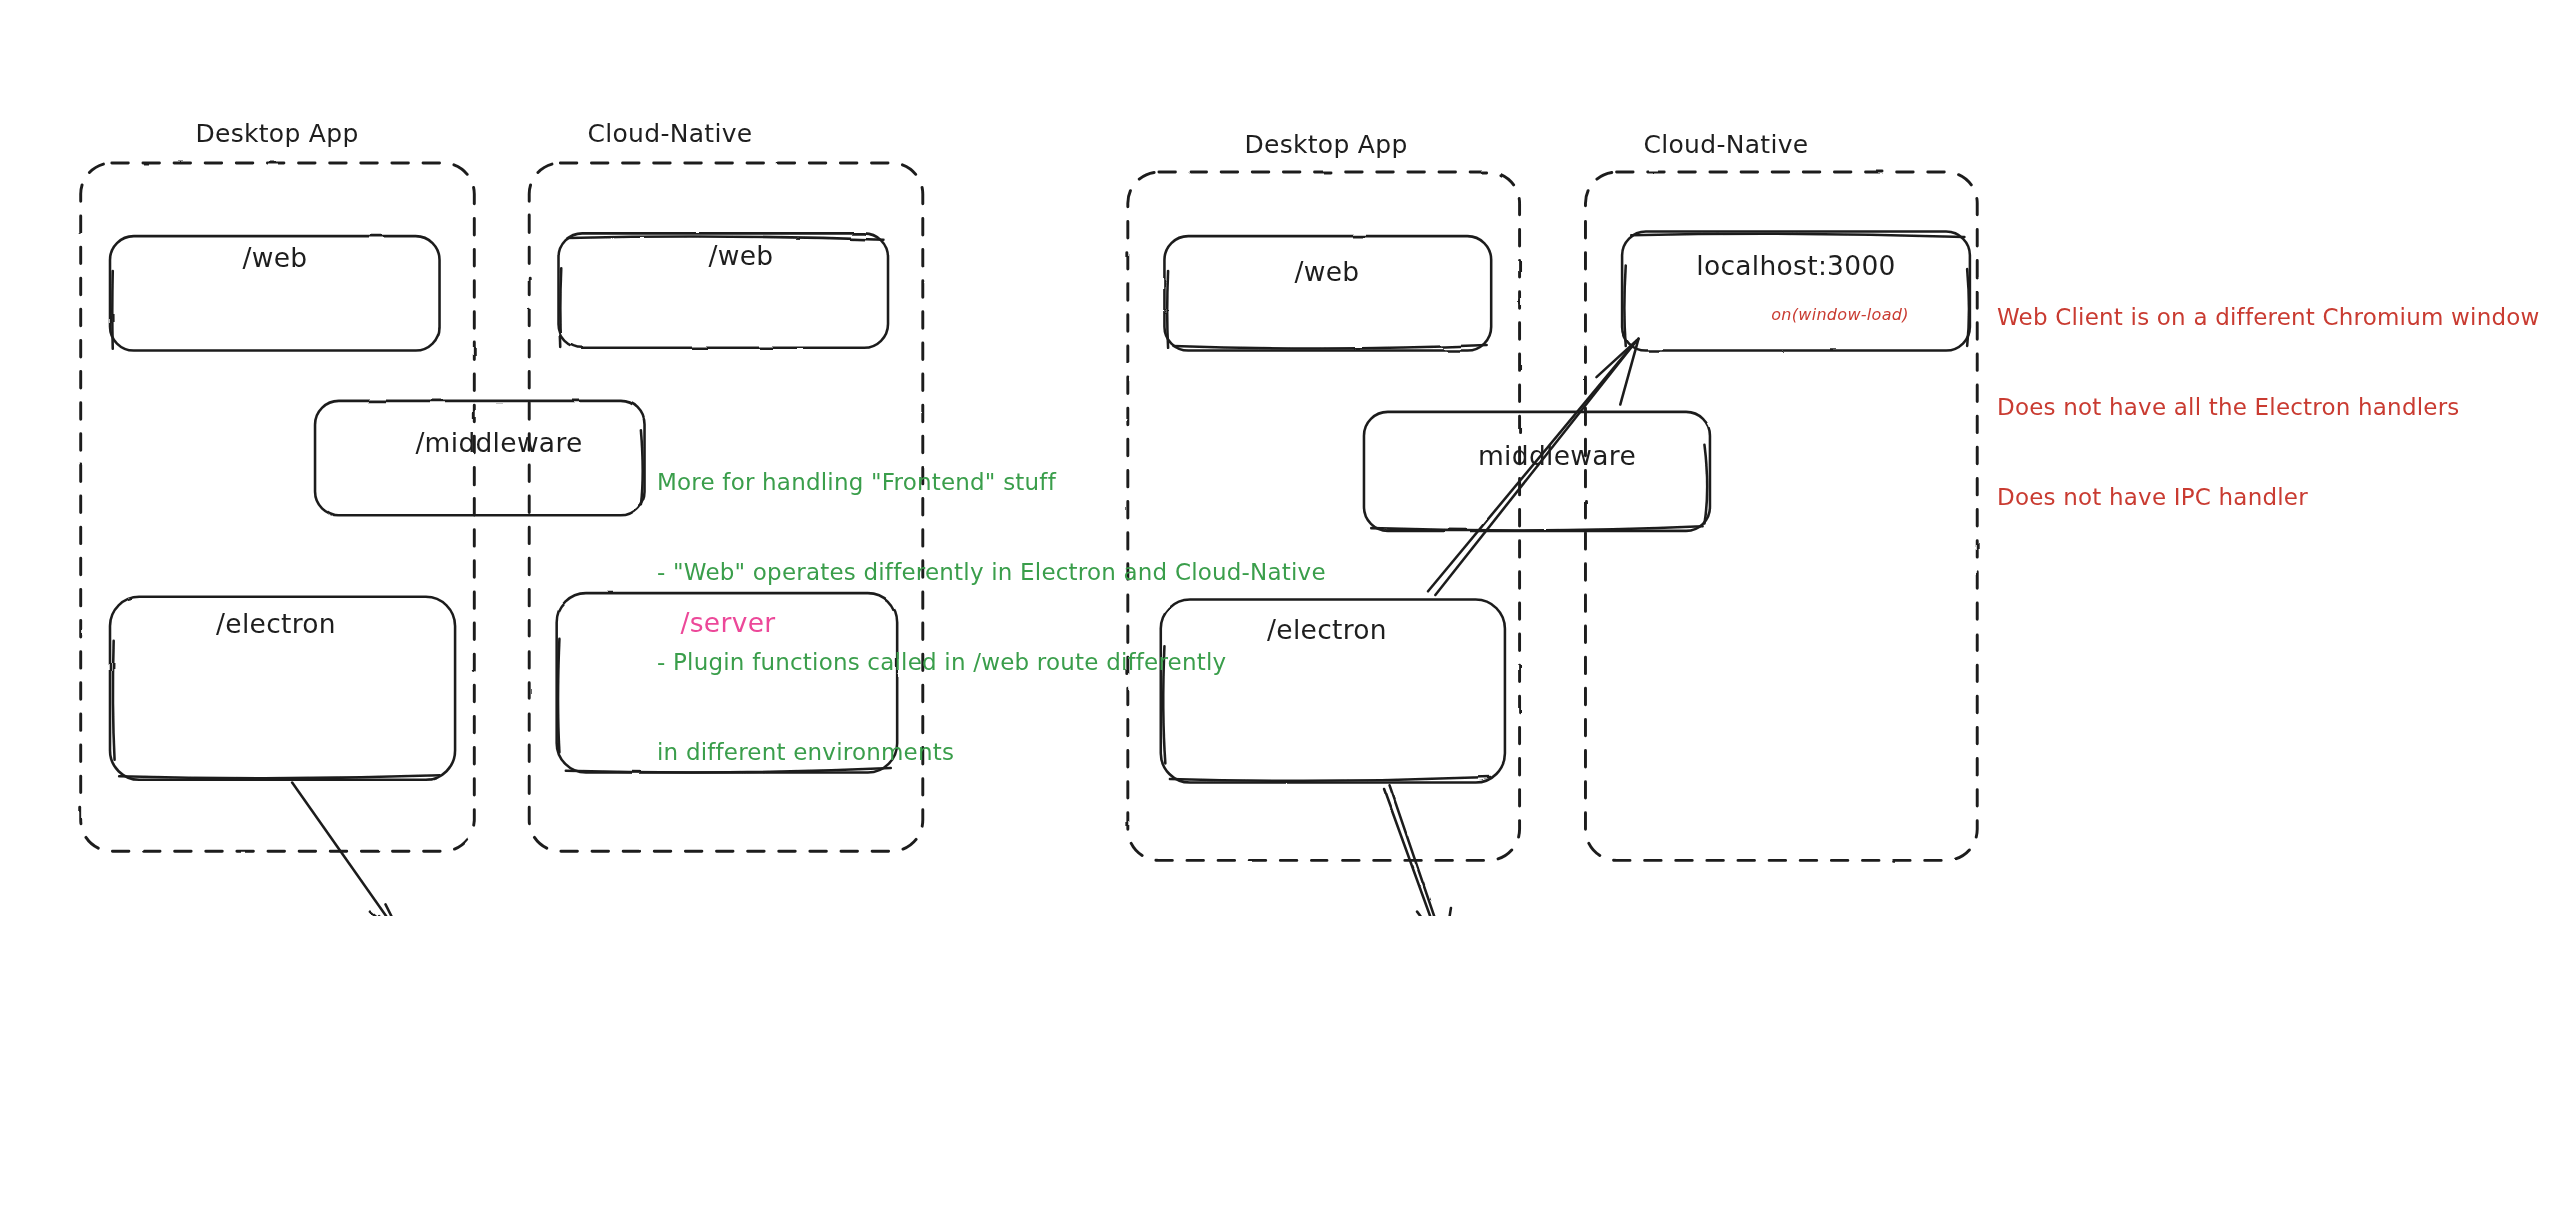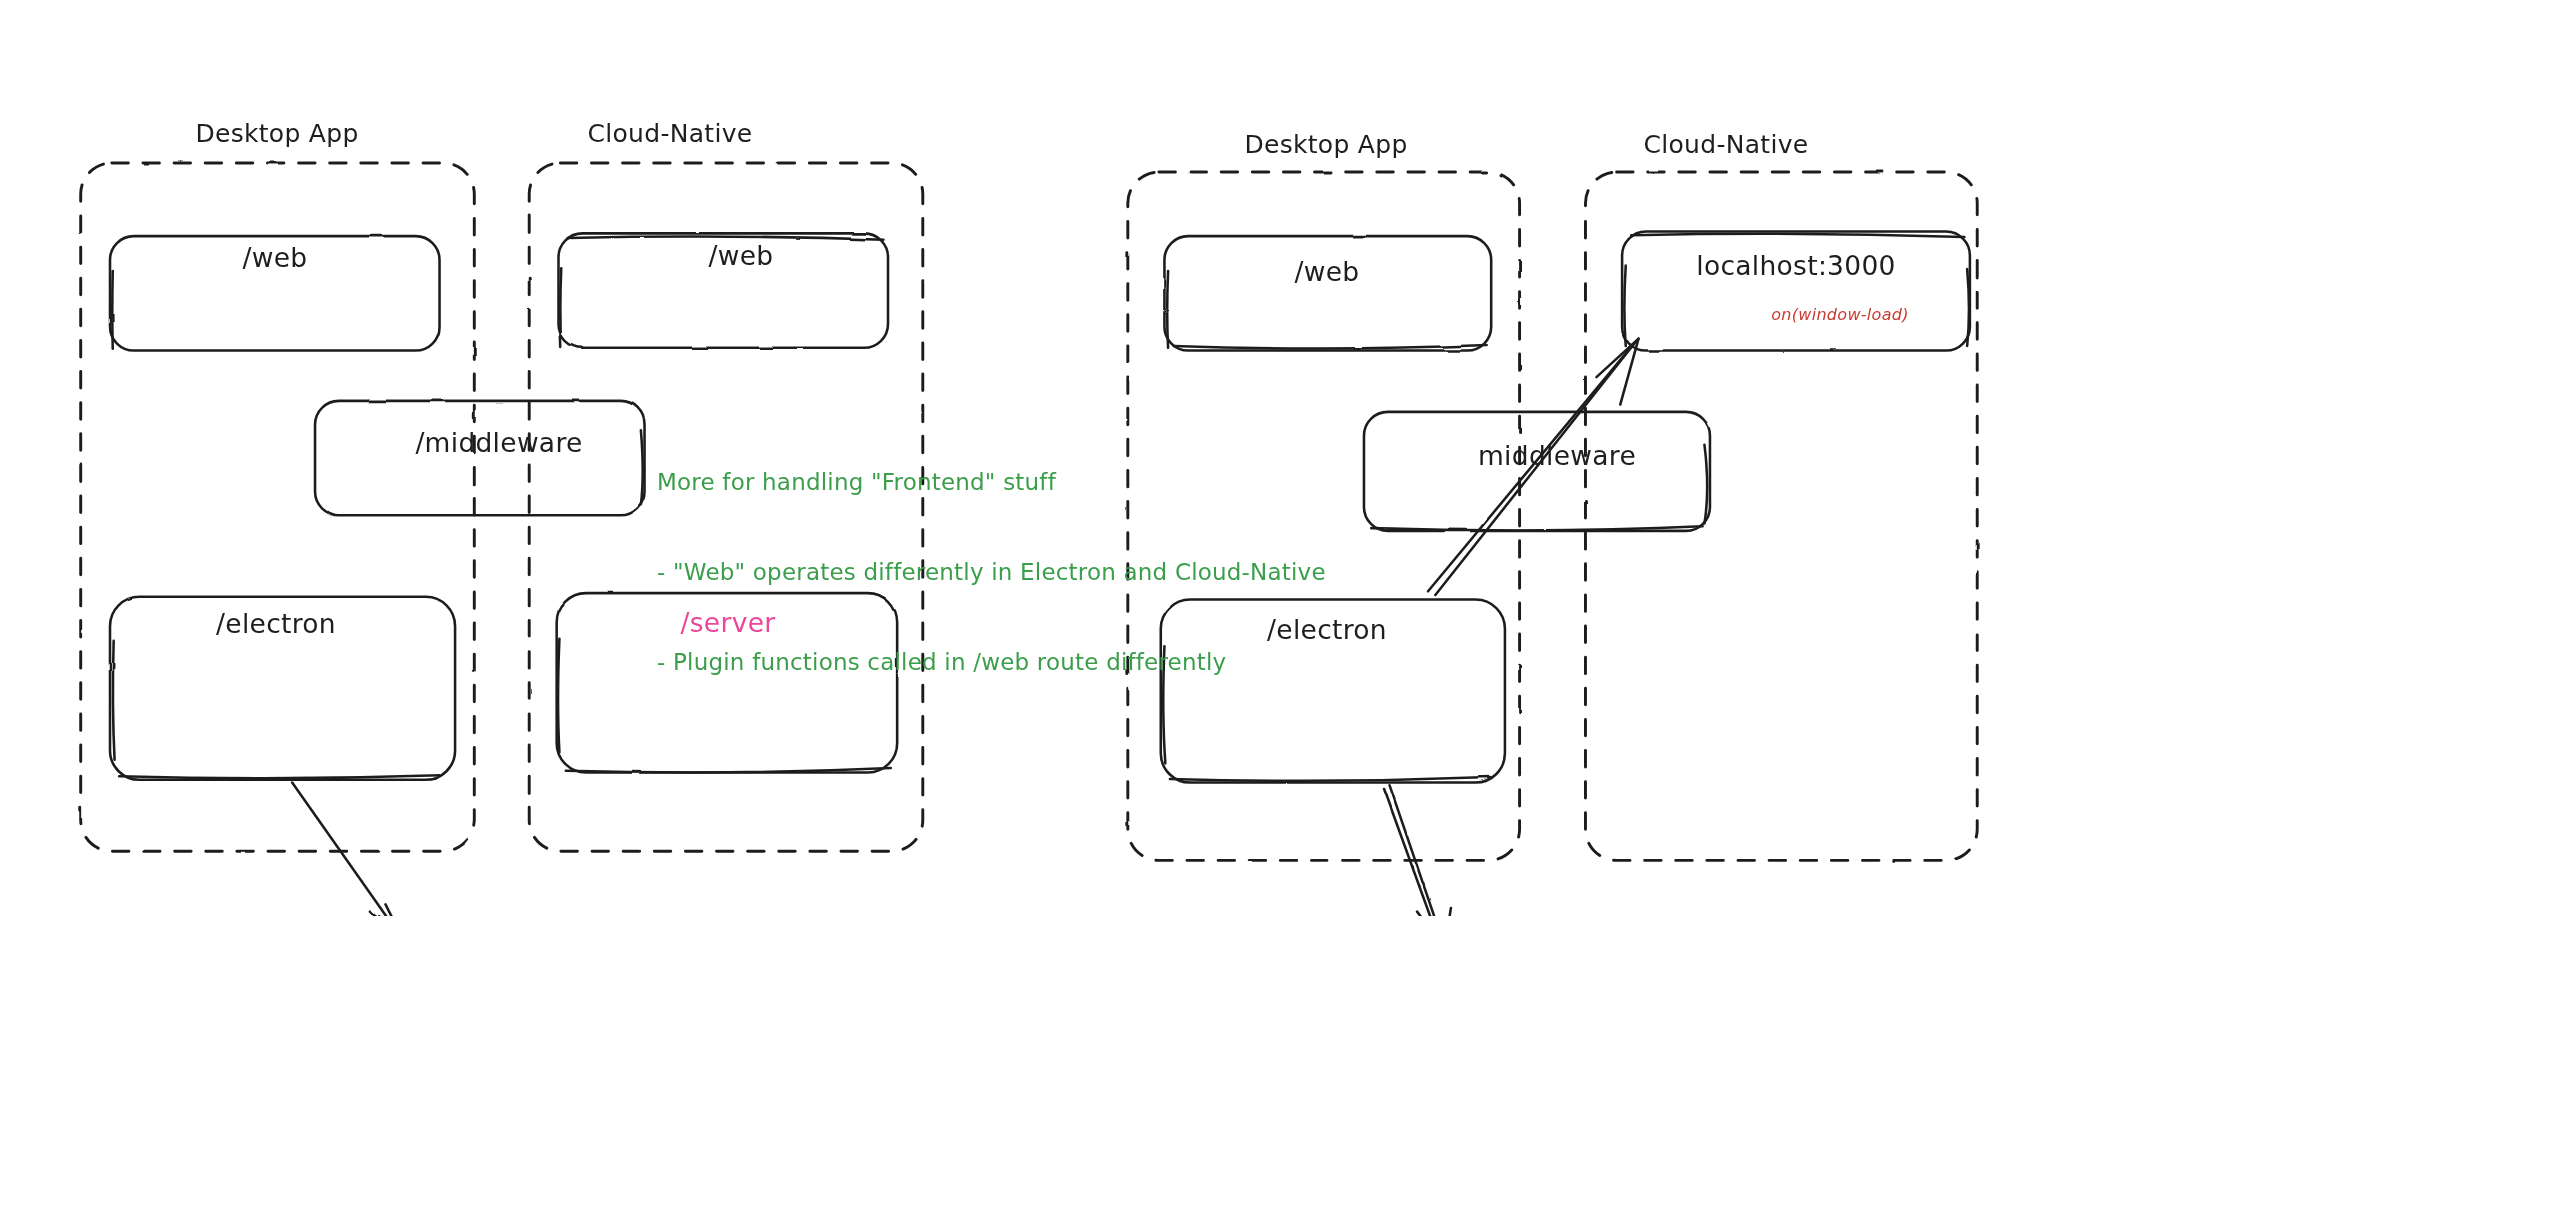--- a/index.html
+++ b/index.html
@@ -175,27 +175,33 @@
   <div class="lbl hand boxlabel" style="left:741px; top:240px;">/web</div>
   <div class="lbl hand boxlabel" style="left:499px; top:427px;">/middleware</div>
   <div class="lbl hand boxlabel" style="left:276px; top:608px;">/electron</div>
   <div class="lbl hand boxlabel red" style="left:728px; top:607px;">/server</div>
   <div class="lbl hand boxlabel" style="left:499px; top:994px;margin-top:44px;">/plugins</div>
 
   <div class="note hand green" style="left:657px; top:407px;">
     <div>More for handling "Frontend" stuff</div>
     <div>- "Web" operates differently in Electron and Cloud-Native</div>
     <div>- Plugin functions called in /web route differently</div>
+    <div>in different environments</div>
   </div>
 
   <div class="lbl hand grouplabel" style="left:1326px; top:130px;">Desktop App</div>
   <div class="lbl hand grouplabel" style="left:1726px; top:130px;">Cloud-Native</div>
 
   <div class="lbl hand boxlabel" style="left:1327px; top:256px;">/web</div>
   <div class="lbl hand boxlabel" style="left:1796px; top:250px;text-align:center;">localhost:3000</div>
   <div class="lbl hand sublabel" style="left:1840px; top:305px;">on(window-load)</div>
   <div class="lbl hand boxlabel" style="left:1545px; top:440px;margin-left:12px;">middleware</div>
   <div class="lbl hand boxlabel" style="left:1327px; top:614px;">/electron</div>
   <div class="lbl hand boxlabel" style="left:1542px; top:1001px;">Plugins</div>
 
+  <div class="note hand red" style="left:1997px; top:242px;">
+    <div>Web Client is on a different Chromium window</div>
+    <div>Does not have all the Electron handlers</div>
+    <div>Does not have IPC handler</div>
+  </div>
 
 </div>
 
 
 </body></html>

